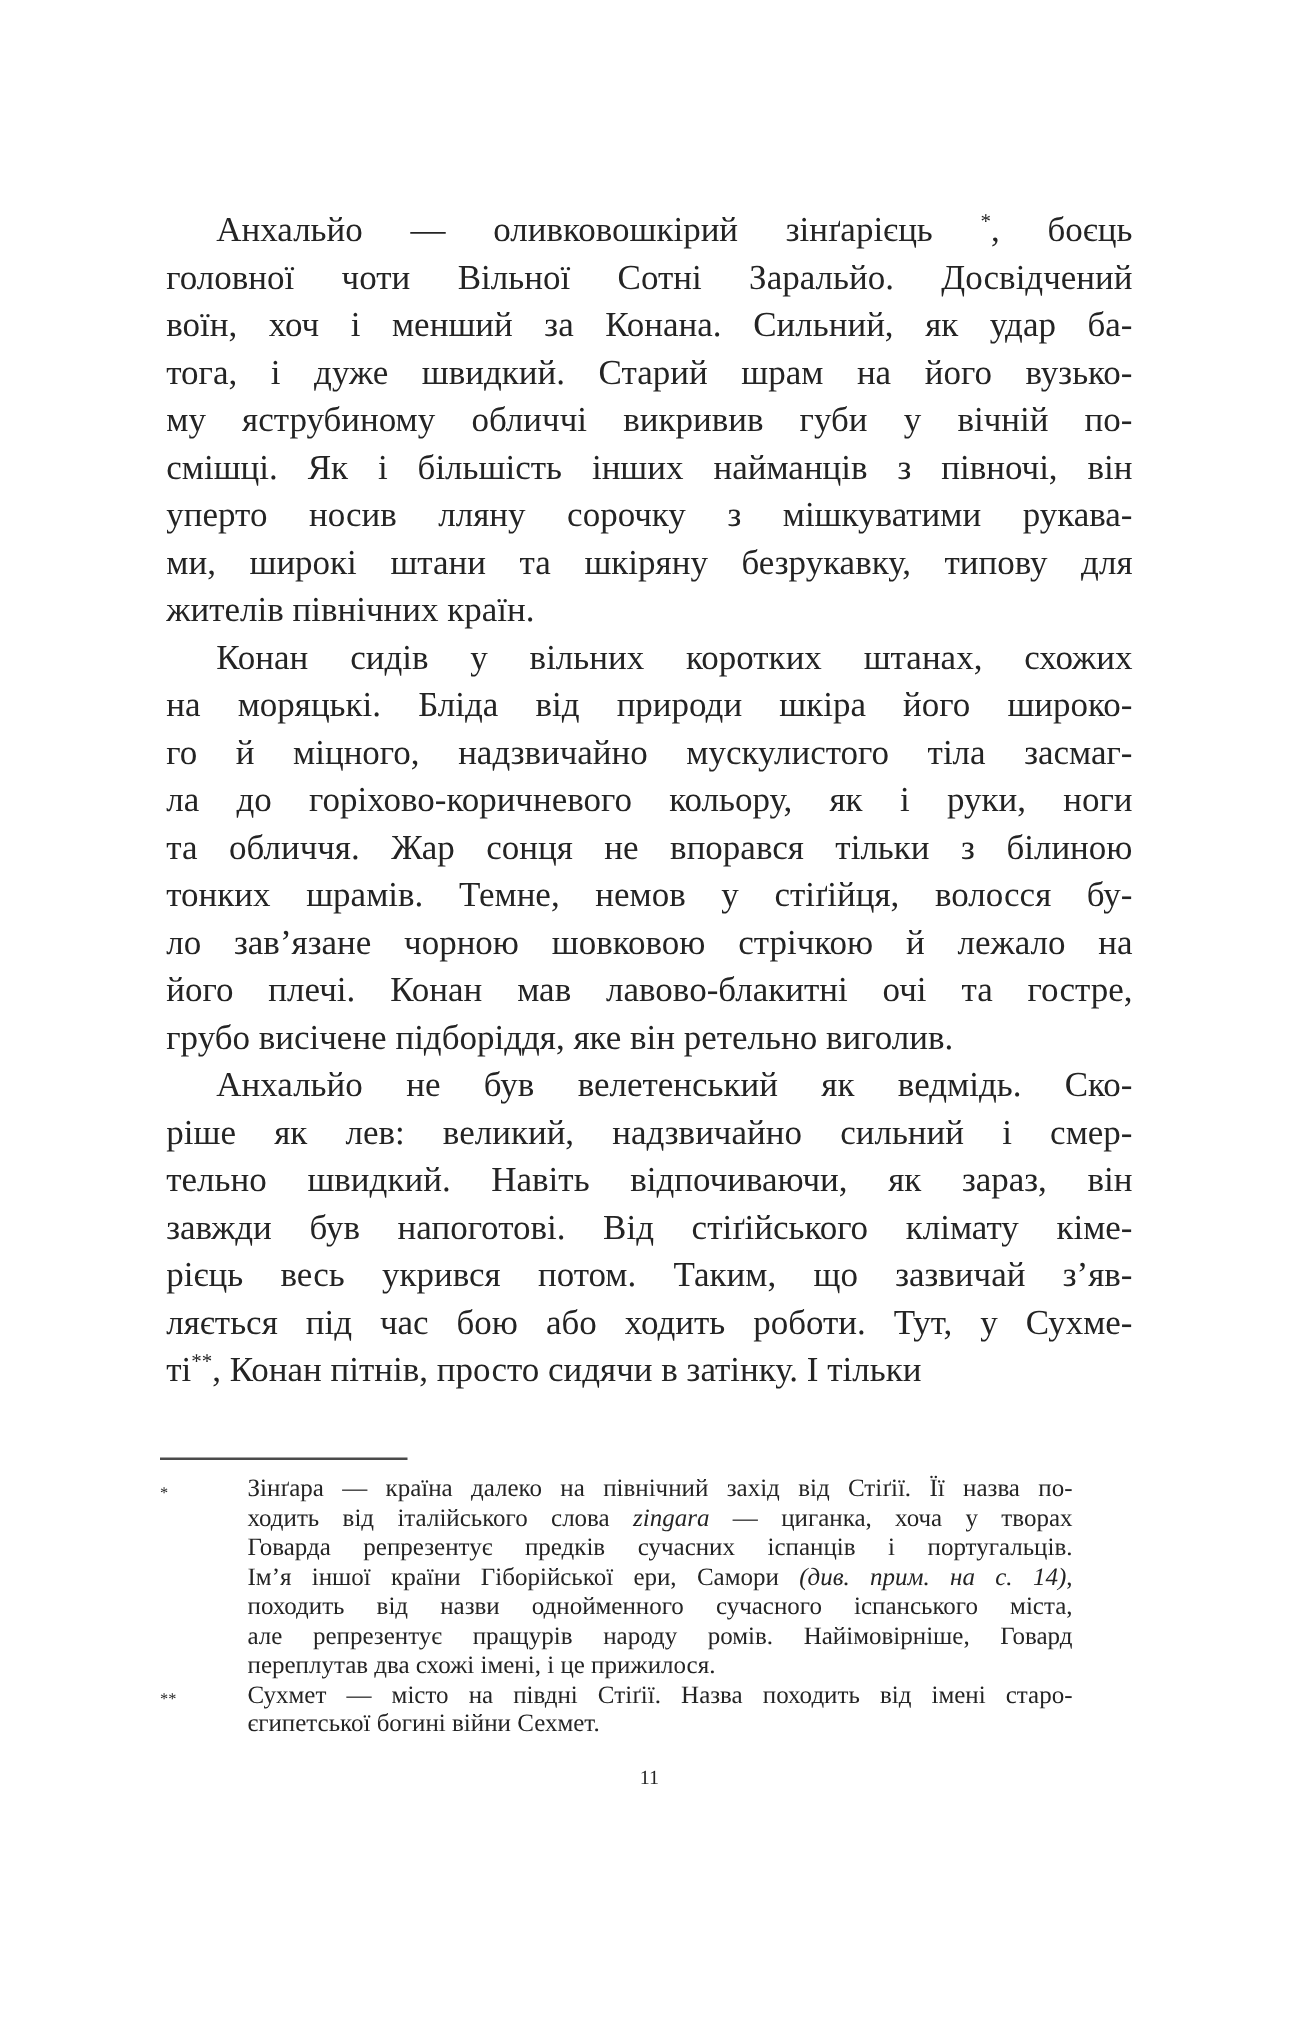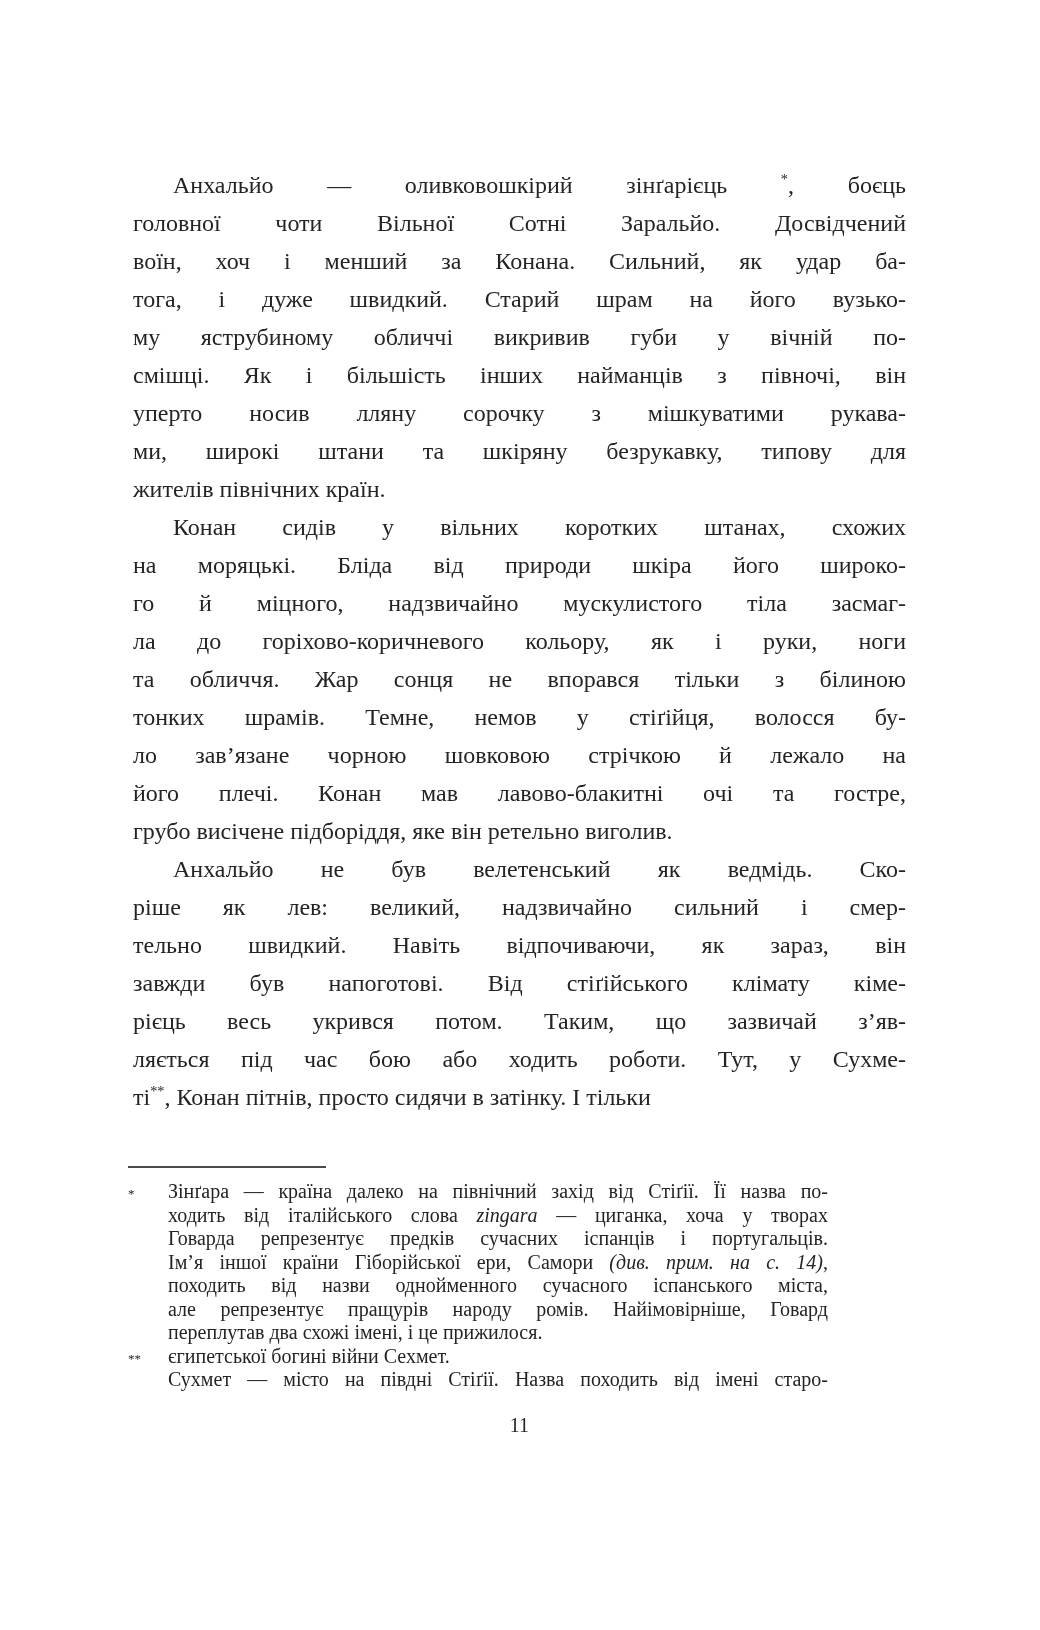--- a/index.html
+++ b/index.html
@@ -10,21 +10,21 @@
     background: #ffffff;
     font-family: "Liberation Serif", "DejaVu Serif", serif;
     color: #242424;
     overflow: hidden;
   }
   .body-text {
     position: absolute;
     left: 133px;
     top: 166px;
     width: 773px;
-    font-size: 24px;
+    font-size: 28px;
     line-height: 38px;
   }
   .paragraph { margin: 0; }
   .line {
     text-align: justify;
     text-align-last: justify;
     white-space: nowrap;
   }
   .line.last { text-align-last: left; }
   .line.first { text-indent: 40px; }
@@ -52,28 +52,29 @@
   }
   .fn-marker {
     flex: 0 0 40px;
     width: 40px;
     font-size: 13px;
     padding-top: 2px;
   }
   .fn-text {
     flex: 0 0 660px;
     width: 660px;
+    margin-left: 30px;
   }
   .page-number {
     position: absolute;
     left: 133px;
     top: 1414px;
     width: 773px;
     text-align: center;
-    font-size: 20px;
+    font-size: 16px;
   }
 </style>
 </head>
 <body>
 
 <div class="page">
   <div class="body-text">
       <div class="paragraph">
         <div class="line first"><span>Анхальйо — оливковошкірий зінґарієць </span><span class="sup">*</span><span>, боєць</span></div>
         <div class="line"><span>головної чоти Вільної Сотні Заральйо. Досвідчений</span></div>
@@ -118,21 +119,21 @@
             <div class="line"><span>Говарда репрезентує предків сучасних іспанців і португальців.</span></div>
             <div class="line"><span>Ім’я іншої країни Гіборійської ери, Самори </span><span class="italic">(див. прим. на с. 14)</span><span>,</span></div>
             <div class="line"><span>походить від назви однойменного сучасного іспанського міста,</span></div>
             <div class="line"><span>але репрезентує пращурів народу ромів. Найімовірніше, Говард</span></div>
             <div class="line last"><span>переплутав два схожі імені, і це прижилося.</span></div>
           </div>
         </div>
         <div class="footnote">
           <div class="fn-marker">**</div>
           <div class="fn-text">
+            <div class="line"><span>Сухмет — місто на півдні Стіґії. Назва походить від імені старо-</span></div>
             <div class="line last"><span>єгипетської богині війни Сехмет.</span></div>
-            <div class="line"><span>Сухмет — місто на півдні Стіґії. Назва походить від імені старо-</span></div>
           </div>
         </div>
       </div>
   </div>
 
   <div class="page-number">11</div>
 </div>
 
 </body></html>

